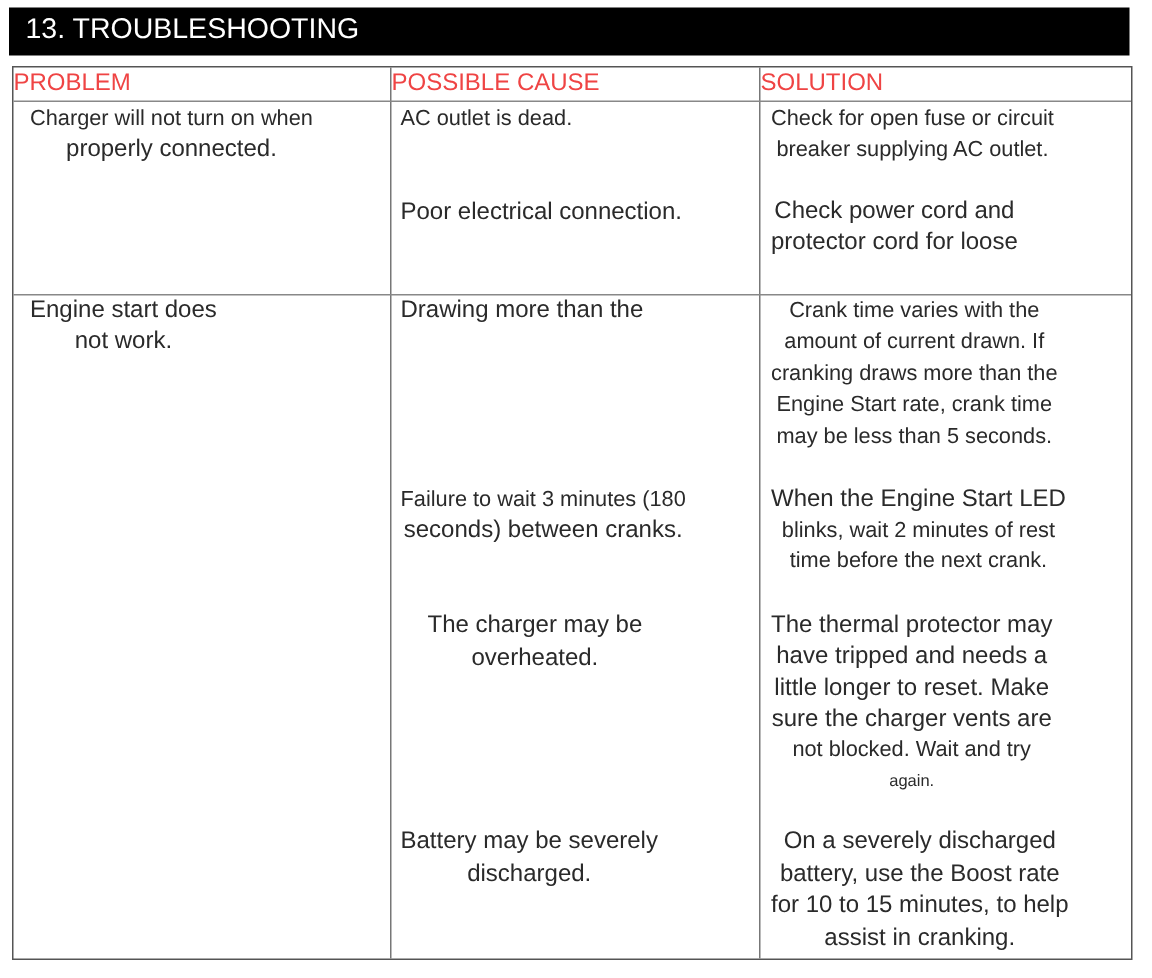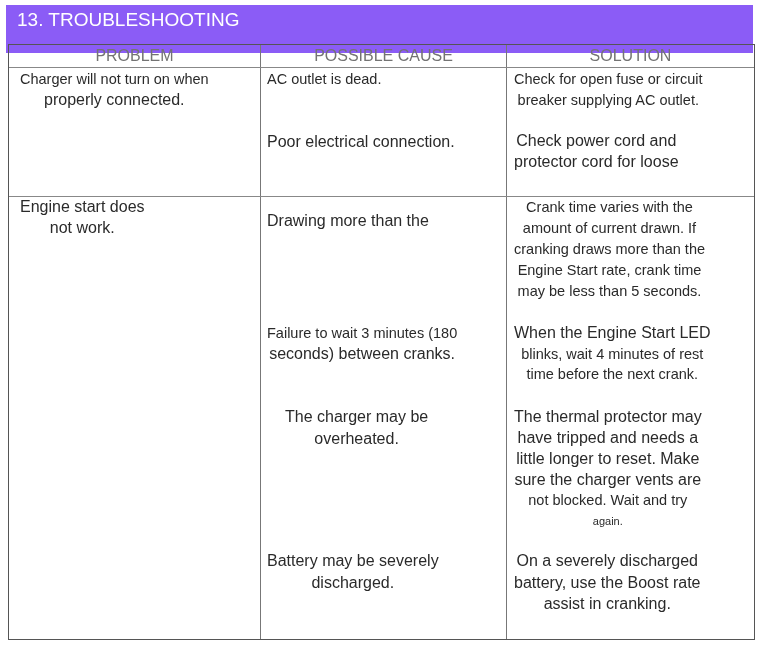--- a/index.html
+++ b/index.html
@@ -1,27 +1,27 @@
 <!DOCTYPE html>
 <html><head>
 <meta charset="utf-8">
 <style>
   html, body { margin: 0; padding: 0; background: #ffffff; }
   body { width: 768px; height: 652px; position: relative; overflow: hidden;
          font-family: "Liberation Sans", sans-serif; color: #222; }
-  .title-bar { position: absolute; left: 6px; top: 5px; width: 372px; height: 48px;
-               background: #8b5cf6; width: 747px; }
+  .title-bar { position: absolute; left: 6px; top: 5px; width: 372px; height: 32px;
+               background: #000000; width: 747px; }
   .title-text { position: absolute; left: 11px; top: 4px; color: #ffffff;
                 font-size: 19px; letter-spacing: 0px; }
   .tbl { position: absolute; left: 8px; top: 44px; width: 747px; height: 596px;
          border: 1px solid #555; box-sizing: border-box; }
   .vline { position: absolute; top: 0; bottom: 0; width: 1px; background: #777; }
   .hline { position: absolute; left: 0; right: 0; height: 1px; background: #888; }
-  .hdr { position: absolute; top: 0; height: 22px; line-height: 22px; text-align: center;
-         font-size: 16px; color: #737373; }
+  .hdr { position: absolute; top: 0; height: 22px; line-height: 22px; 
+         font-size: 16px; color: #ef4444; }
   .cell { position: absolute; font-size: 14.5px; line-height: 20.5px; color: #2a2a2a;
           white-space: nowrap; }
   .cell div { white-space: nowrap; text-align: center; }
   .big { font-size: 16px; }
 </style>
 </head>
 <body>
 
 <div class="title-bar">
   <span class="title-text">13. TROUBLESHOOTING</span>
@@ -57,38 +57,38 @@
   <div class="cell big" style="left:505px;top:86px">
     <div>Check power cord and</div>
     <div>protector cord for loose</div>
   </div>
 
   <div class="cell big" style="left:11px;top:152px">
     <div>Engine start does</div>
     <div>not work.</div>
   </div>
 
-  <div class="cell big" style="left:258px;top:166px">
+  <div class="cell big" style="left:258px;top:152px">
     <div>Drawing more than the</div>
   </div>
   <div class="cell" style="left:505px;top:152px;line-height:21px">
     <div>Crank time varies with the</div>
     <div>amount of current drawn. If</div>
     <div>cranking draws more than the</div>
     <div>Engine Start rate, crank time</div>
     <div>may be less than 5 seconds.</div>
   </div>
 
   <div class="cell" style="left:258px;top:278px">
     <div>Failure to wait 3 minutes (180</div>
     <div class="big">seconds) between cranks.</div>
   </div>
   <div class="cell" style="left:505px;top:278px">
     <div class="big">When the Engine Start LED</div>
-    <div>blinks, wait 4 minutes of rest</div>
+    <div>blinks, wait 2 minutes of rest</div>
     <div>time before the next crank.</div>
   </div>
 
   <div class="cell big" style="left:276px;top:361px;line-height:22px">
     <div>The charger may be</div>
     <div>overheated.</div>
   </div>
   <div class="cell big" style="left:505px;top:361px;line-height:21px">
     <div>The thermal protector may</div>
     <div>have tripped and needs a</div>
@@ -98,15 +98,16 @@
     <div style="font-size:11px">again.</div>
   </div>
 
   <div class="cell big" style="left:258px;top:505px;line-height:22px">
     <div>Battery may be severely</div>
     <div>discharged.</div>
   </div>
   <div class="cell big" style="left:505px;top:505px;line-height:21.5px">
     <div>On a severely discharged</div>
     <div>battery, use the Boost rate</div>
+    <div>for 10 to 15 minutes, to help</div>
     <div>assist in cranking.</div>
   </div>
 </div>
 
 </body></html>

